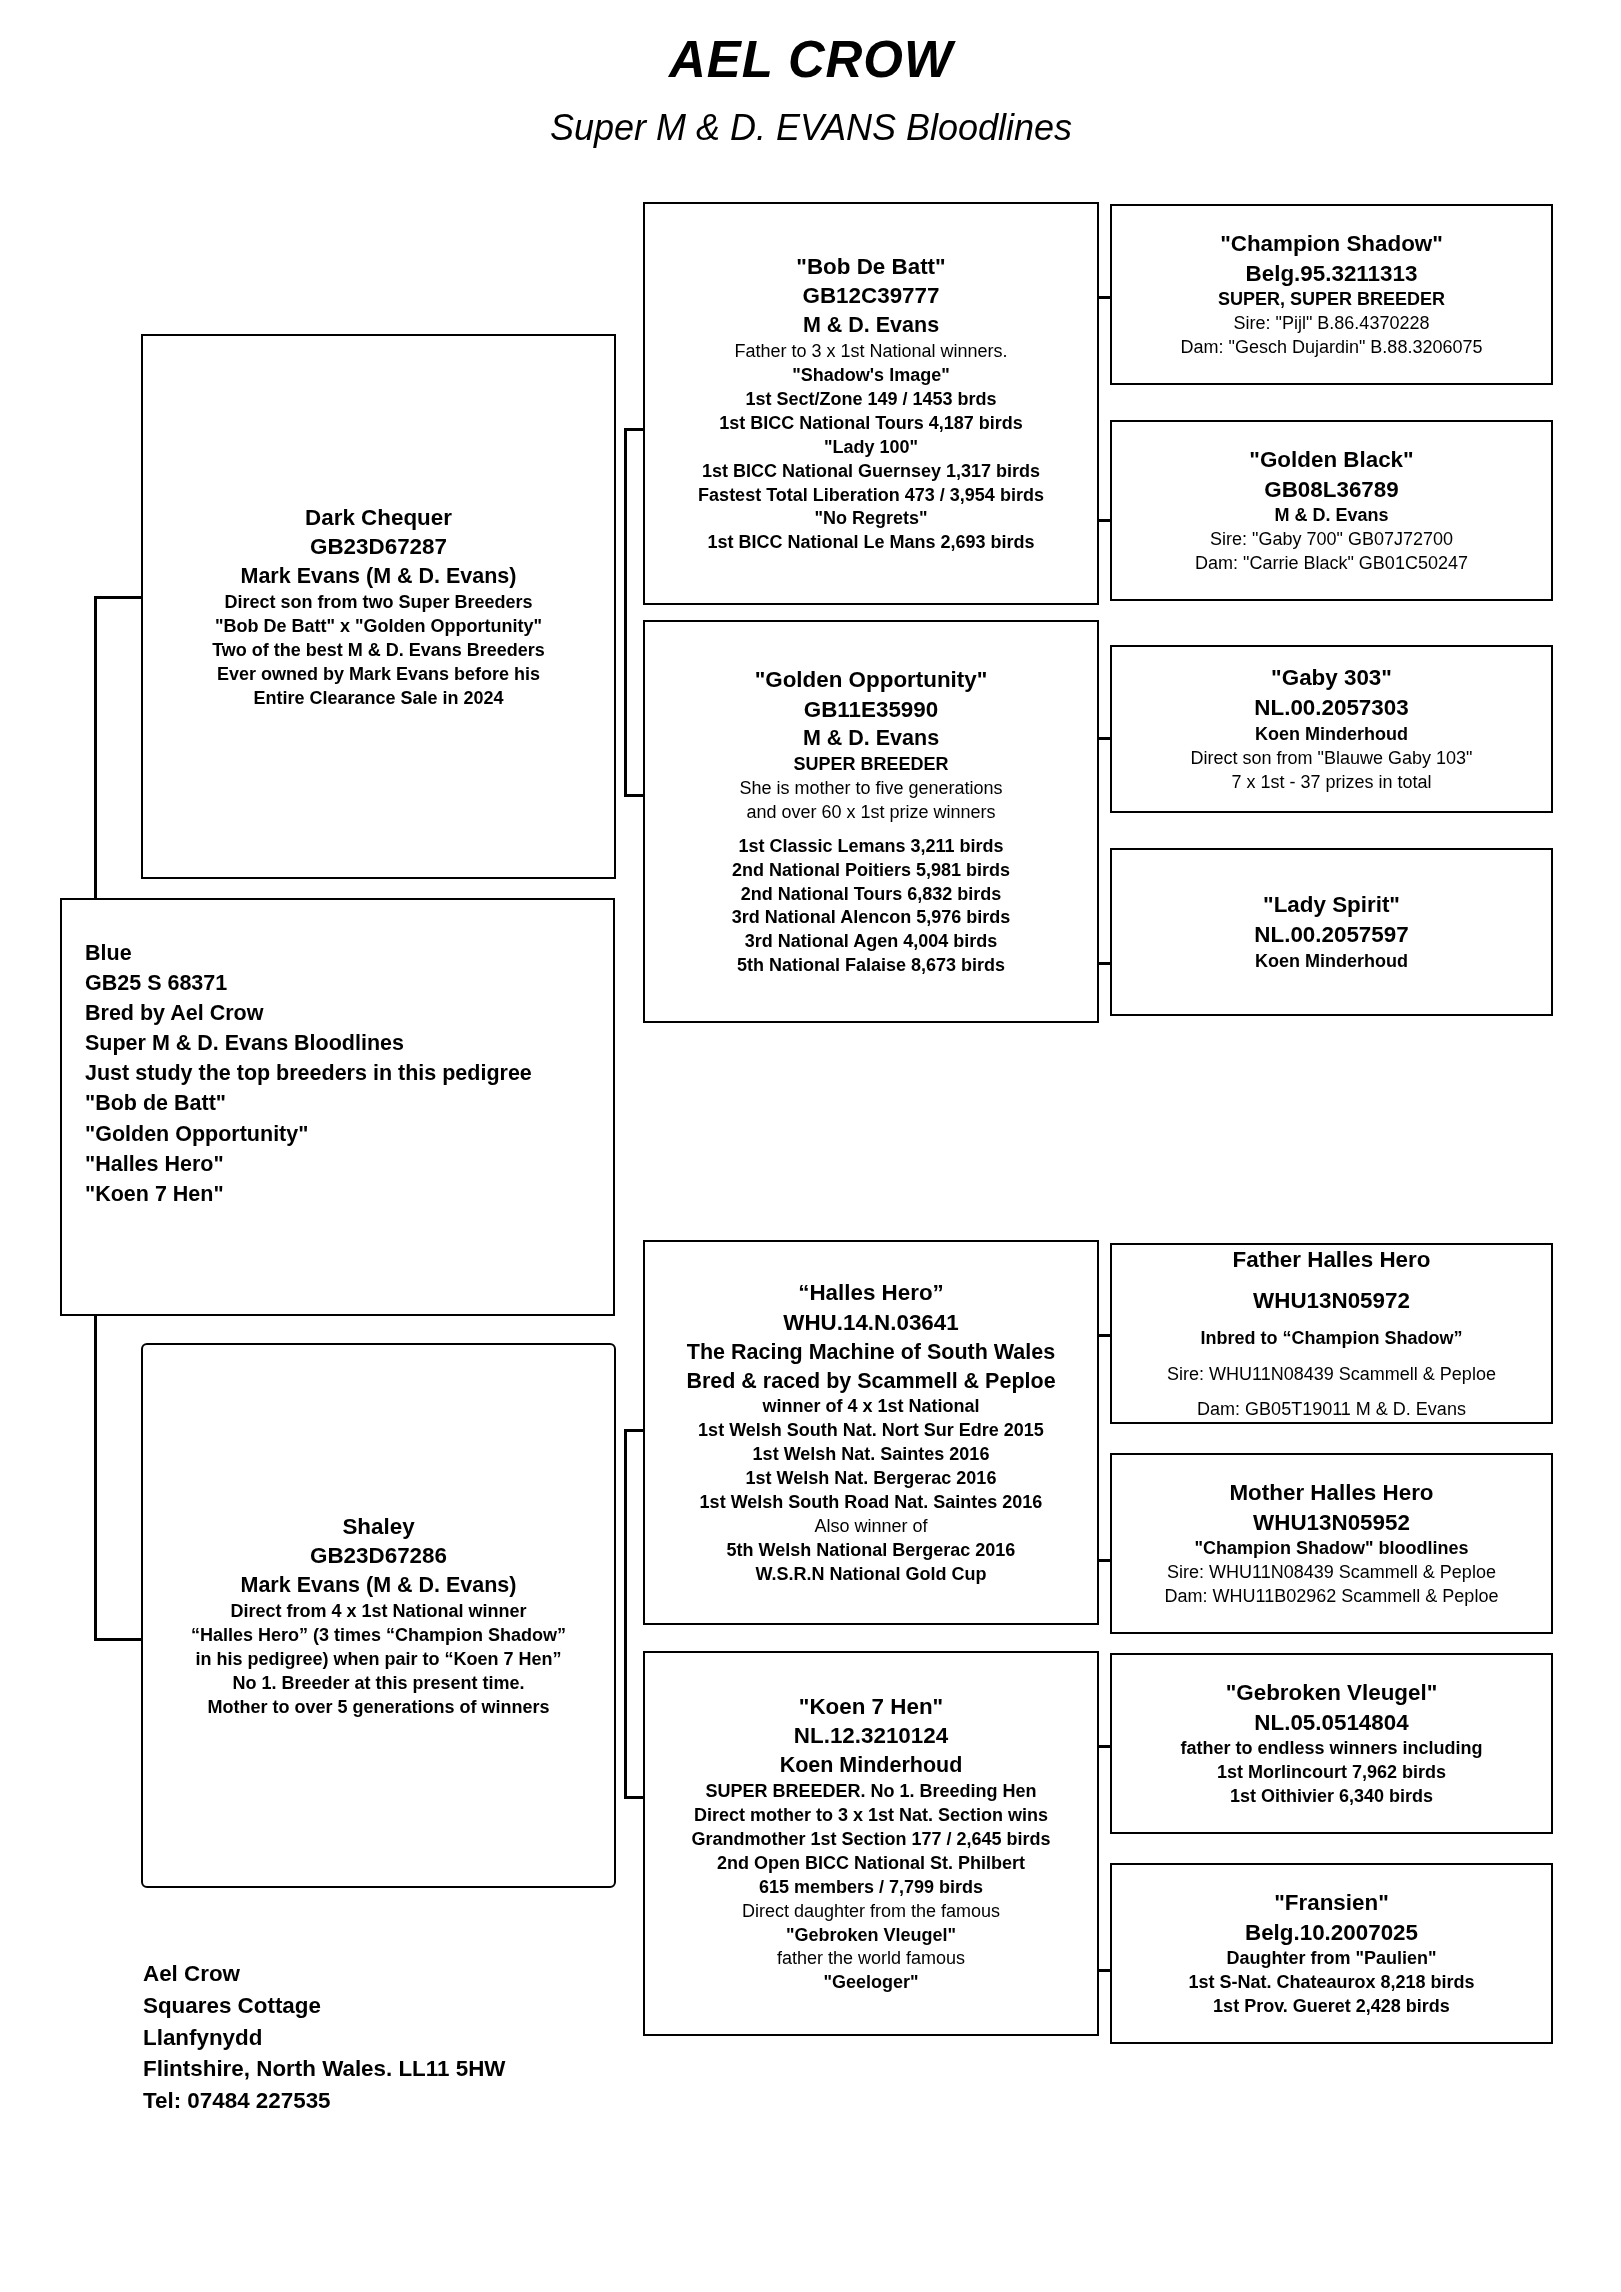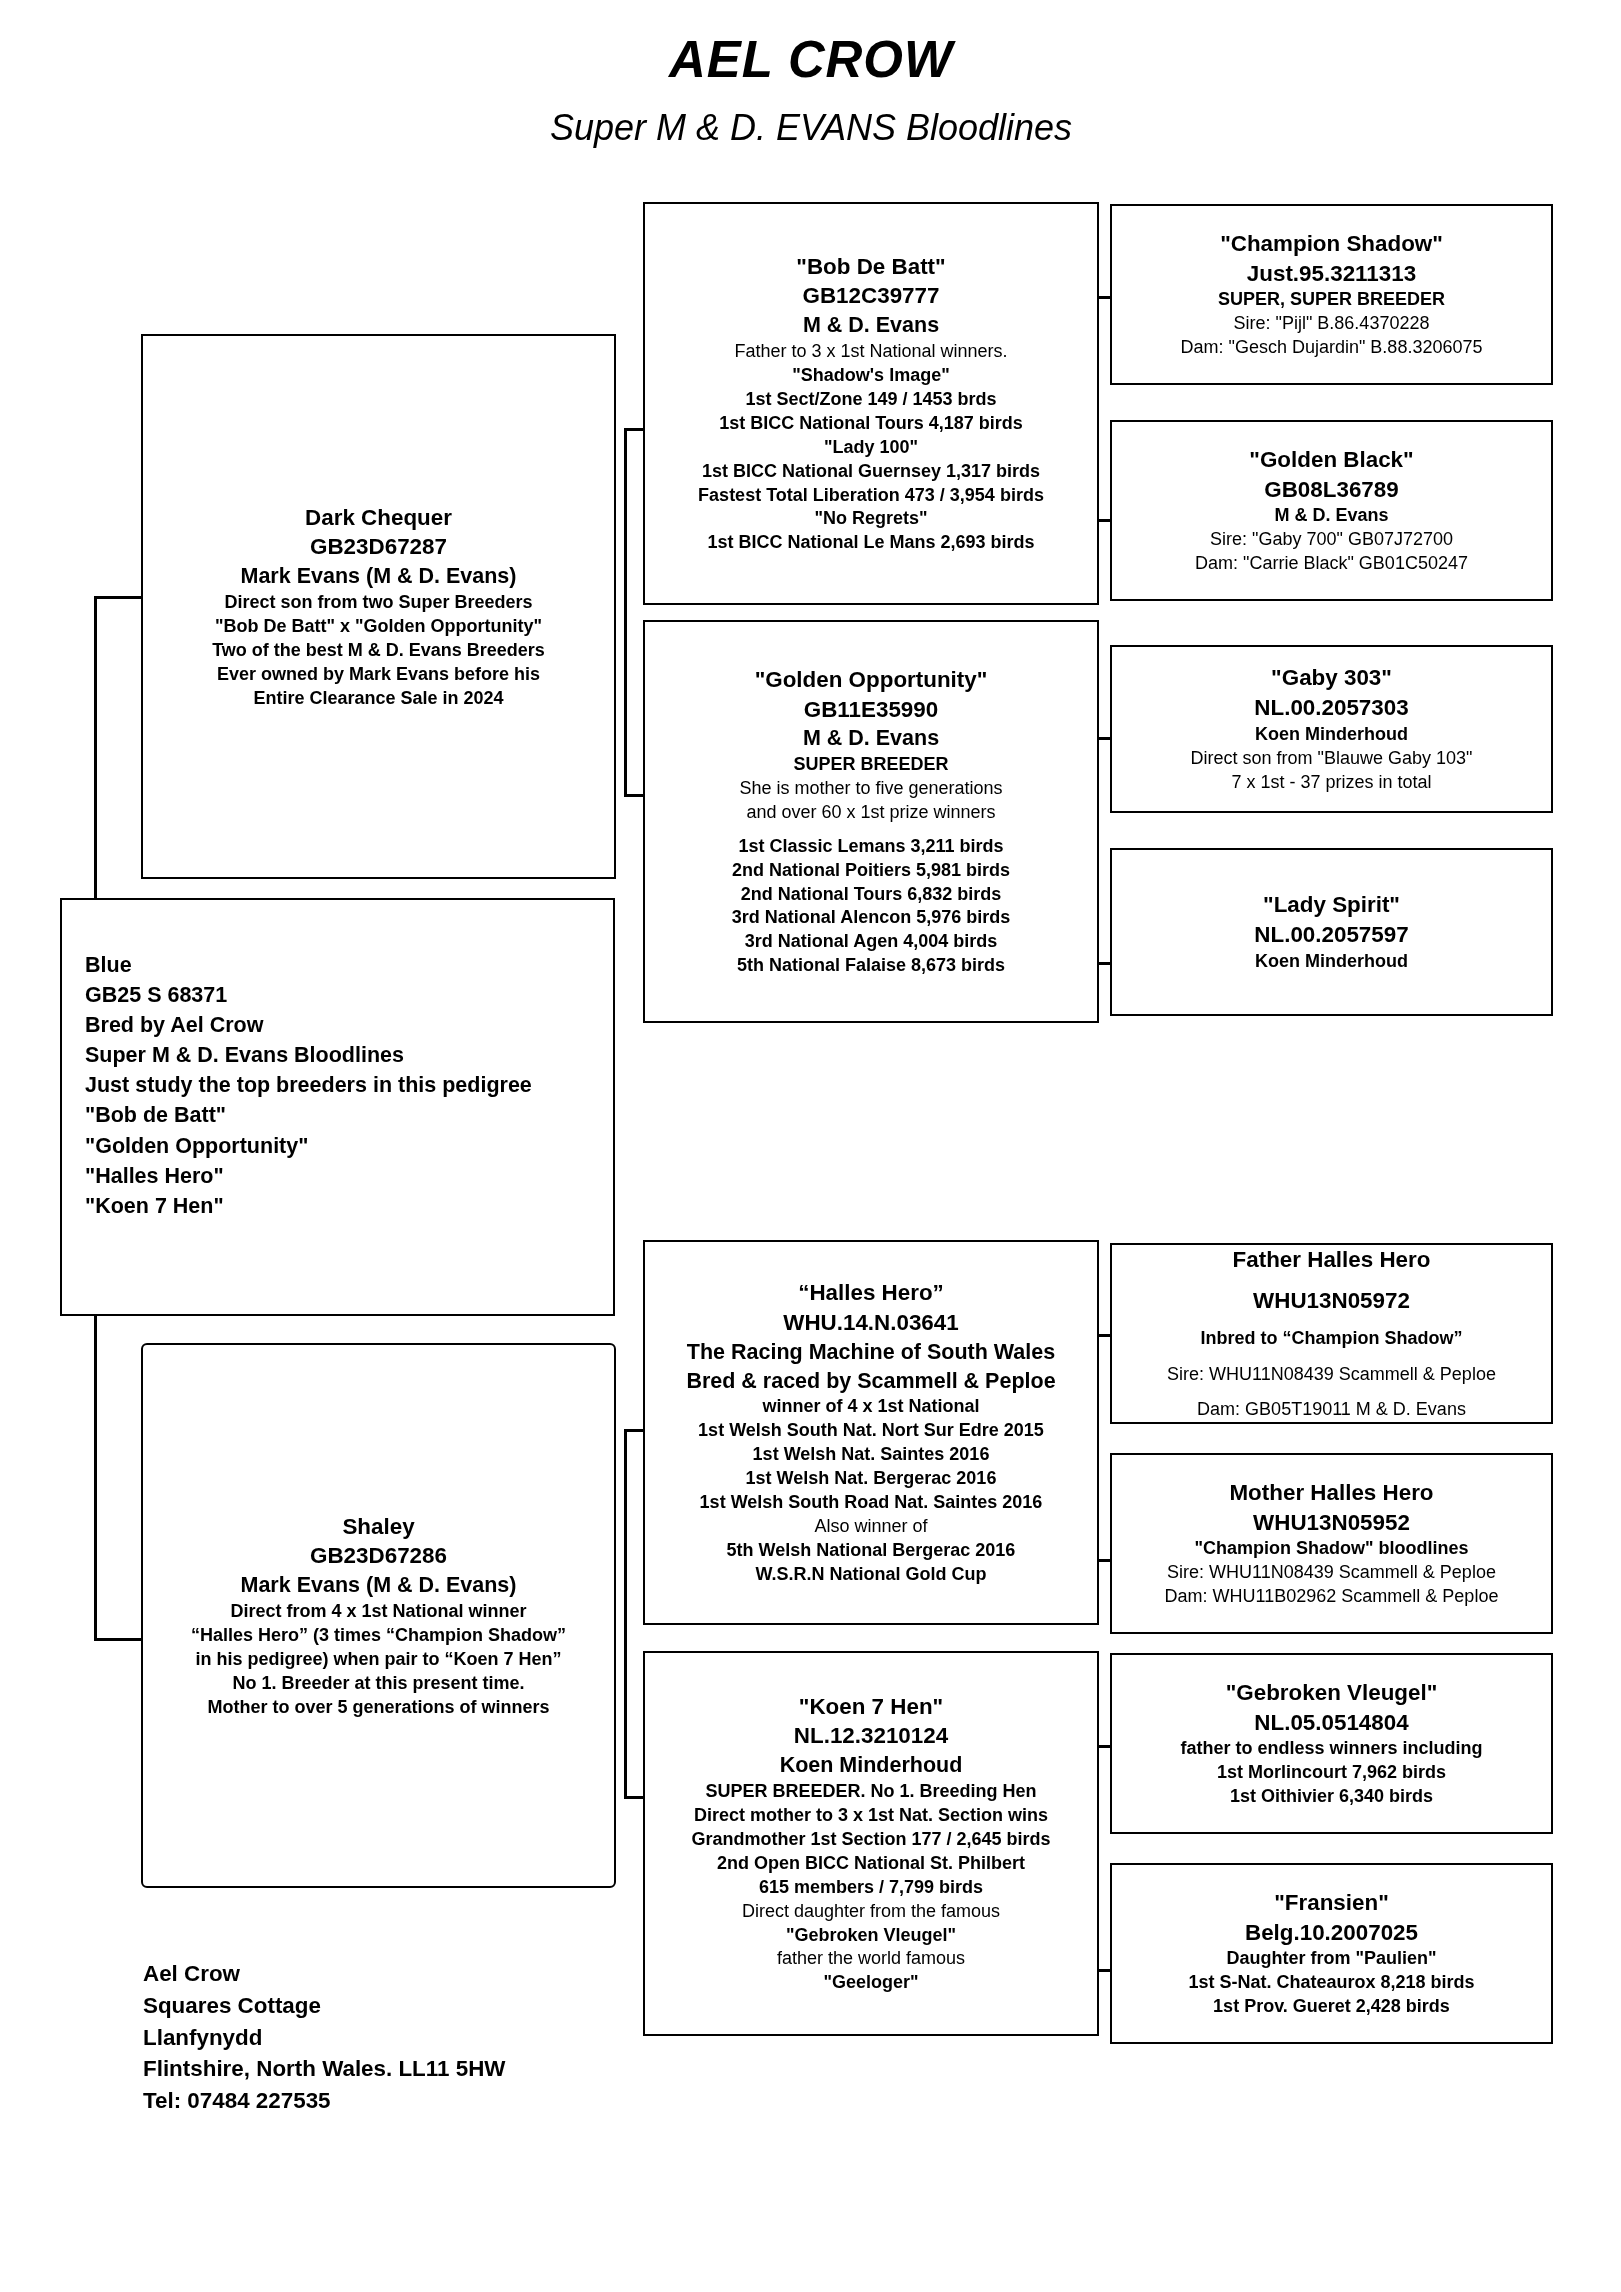--- a/index.html
+++ b/index.html
@@ -146,21 +146,21 @@
       <div class="ln t-body">1st BICC National Tours 4,187 birds</div>
       <div class="ln t-body">"Lady 100"</div>
       <div class="ln t-body">1st BICC National Guernsey 1,317 birds</div>
       <div class="ln t-body">Fastest Total Liberation 473 / 3,954 birds</div>
       <div class="ln t-body">"No Regrets"</div>
       <div class="ln t-body">1st BICC National Le Mans 2,693 birds</div>
     </div>
 
   <div class="box" style="left:1110px; top:204px; width:443px; height:181px;">
       <div class="ln t-name">"Champion Shadow"</div>
-      <div class="ln t-ring">Just.95.3211313</div>
+      <div class="ln t-ring">Belg.95.3211313</div>
       <div class="ln t-body">SUPER, SUPER BREEDER</div>
       <div class="ln t-body reg">Sire: "Pijl" B.86.4370228</div>
       <div class="ln t-body reg">Dam: "Gesch Dujardin" B.88.3206075</div>
     </div>
 
   <div class="box" style="left:1110px; top:420px; width:443px; height:181px;">
       <div class="ln t-name">"Golden Black"</div>
       <div class="ln t-ring">GB08L36789</div>
       <div class="ln t-body">M &amp; D. Evans</div>
       <div class="ln t-body reg">Sire: "Gaby 700" GB07J72700</div>
@@ -190,21 +190,21 @@
       <div class="ln t-body reg">Direct son from "Blauwe Gaby 103"</div>
       <div class="ln t-body reg">7 x 1st - 37 prizes in total</div>
     </div>
 
   <div class="box" style="left:1110px; top:848px; width:443px; height:168px;">
       <div class="ln t-name">"Lady Spirit"</div>
       <div class="ln t-ring">NL.00.2057597</div>
       <div class="ln t-body">Koen Minderhoud</div>
     </div>
 
-  <div class="box left-align" style="left:60px; top:898px; width:555px; height:418px; padding-top:50px;">
+  <div class="box left-align" style="left:60px; top:898px; width:555px; height:418px; padding-top:38px;">
       <div class="leftbox-text">Blue</div>
       <div class="leftbox-text">GB25 S 68371</div>
       <div class="leftbox-text">Bred by Ael Crow</div>
       <div class="leftbox-text">Super M &amp; D. Evans Bloodlines</div>
       <div class="leftbox-text reg">Just study the top breeders in this pedigree</div>
       <div class="leftbox-text">"Bob de Batt"</div>
       <div class="leftbox-text">"Golden Opportunity"</div>
       <div class="leftbox-text">"Halles Hero"</div>
       <div class="leftbox-text">"Koen 7 Hen"</div>
     </div>

